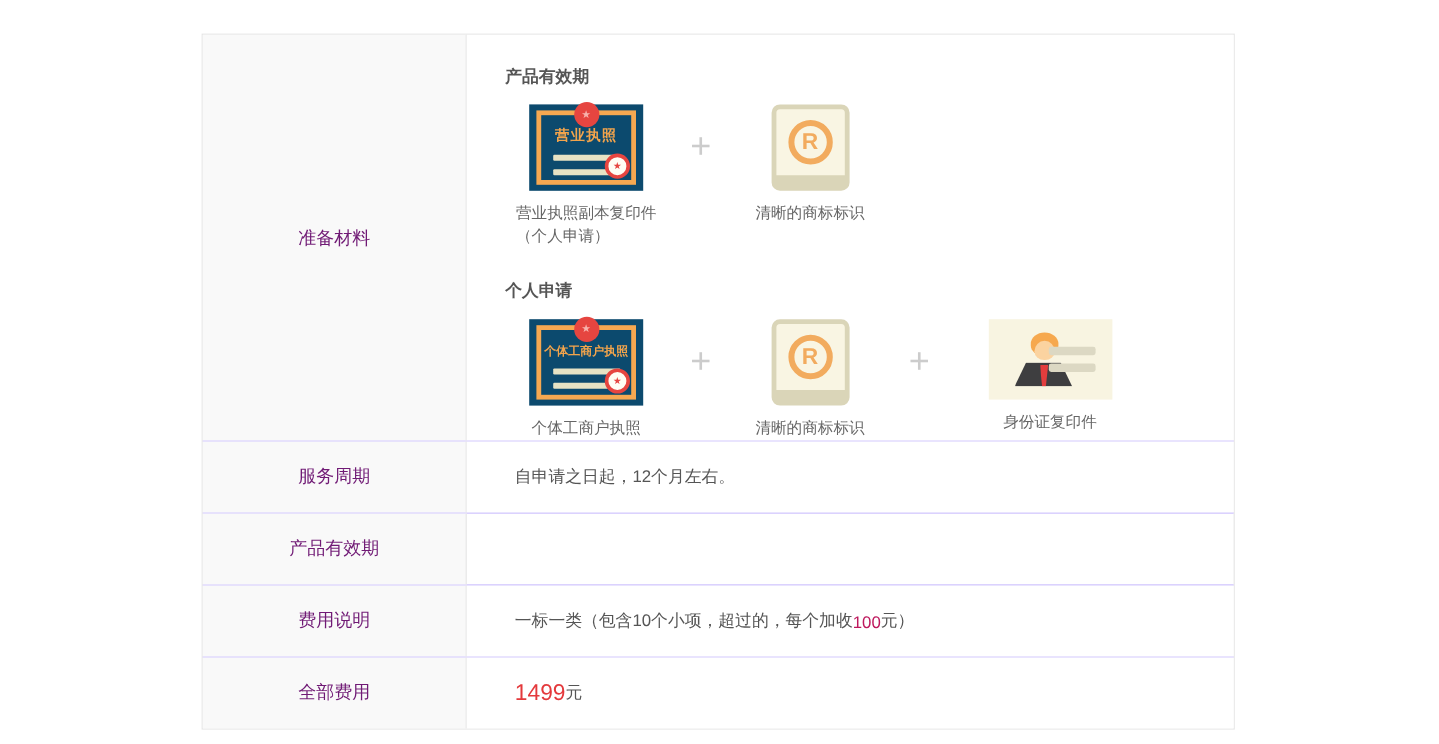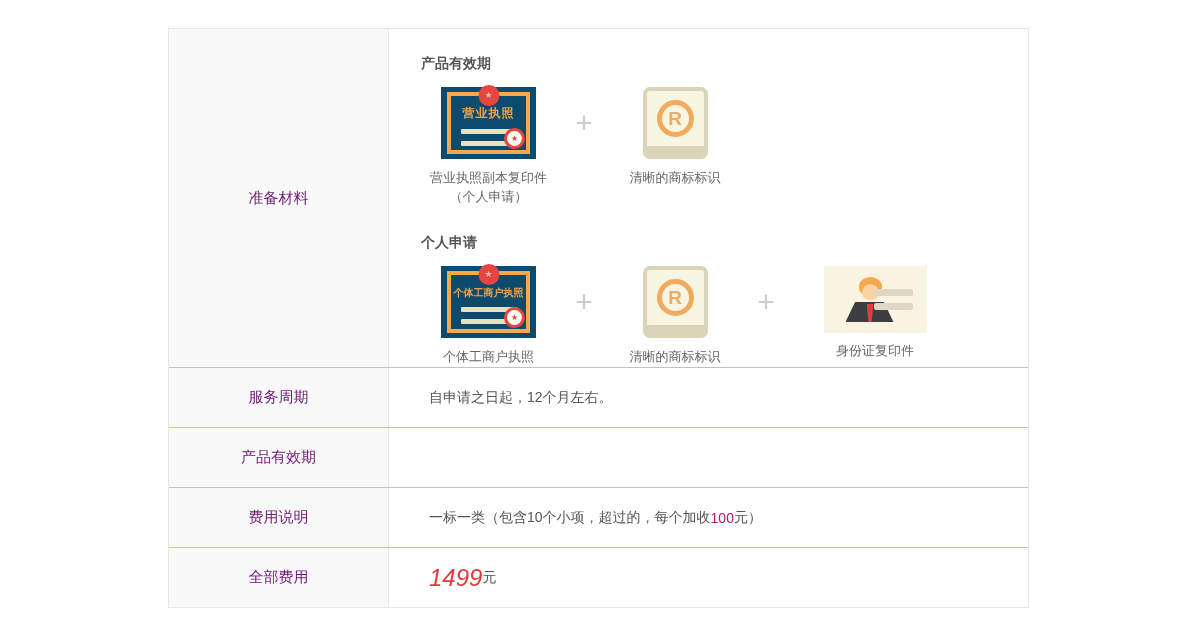--- a/index.html
+++ b/index.html
@@ -15,23 +15,23 @@
   .cell-content { flex:1; background:#fff; }
   .row-simple .cell-content { display:flex; align-items:center; padding-left:40px; font-size:14px; color:#555; }
 
   .materials-cell { padding:26px 0 0 32px; }
   .section-heading { font-size:14px; font-weight:bold; color:#555; margin-bottom:14px; }
   .section-personal { margin-top:28px; }
   .items-row { display:flex; align-items:flex-start; }
   .item { display:flex; flex-direction:column; align-items:center; }
   .w-lic { width:135px; }
   .w-tm  { width:126px; }
-  .w-id  { width:162px;font-family:Liberation Mono, monospace; }
+  .w-id  { width:162px; }
   .plus { width:56px; text-align:center; font-size:30px; font-weight:300; color:#cccccc; line-height:72px; }
-  .item-label { margin-top:9px; font-size:13px; color:#666; line-height:19px; text-align:center; }
+  .item-label { margin-top:9px; font-size:13px; color:#666; line-height:19px; text-align:left; }
 
   
   .lic-icon { width:95px; height:72px; background:#0c4a6e; position:relative; flex:0 0 auto; }
   .lic-frame { position:absolute; left:6px; right:6px; top:5px; bottom:5px; border:4px solid #f6a851; }
   .lic-emblem { position:absolute; top:-2px; left:50%; transform:translateX(-50%); width:21px; height:21px; background:#e64540; border-radius:50%; z-index:2; display:flex; align-items:center; justify-content:center; }
   .lic-emblem::after { content:"★"; color:#f7b3ad; font-size:9px; line-height:1; }
   .lic-title { position:relative; z-index:1; margin-top:18px; text-align:center; color:#f2a44c; font-weight:bold; font-size:12px; letter-spacing:1px; white-space:nowrap; }
   .lic-title.small { font-size:10px; letter-spacing:0; margin-top:20px; }
   .lic-line { width:56px; height:5px; background:#e6e2c4; margin:7px auto 0; position:relative; z-index:1; border-radius:1px; }
   .lic-seal { position:absolute; right:11px; bottom:10px; width:21px; height:21px; background:#fffdf4; border:3px solid #e64540; border-radius:50%; z-index:3; display:flex; align-items:center; justify-content:center; }
@@ -47,21 +47,21 @@
   .id-line.l1 { top:23px; }
   .id-line.l2 { top:37px; }
   .person { position:absolute; left:22px; top:11px; width:48px; height:45px; }
   .person .hair { position:absolute; left:13px; top:0; width:23px; height:19px; background:#f6a84e; border-radius:50% 50% 42% 42%; }
   .person .face { position:absolute; left:16px; top:7px; width:17px; height:16px; background:#fbd3a0; border-radius:50% 50% 48% 48% / 55% 55% 45% 45%; }
   .person .suit { position:absolute; bottom:0; left:0; width:48px; height:20px; background:#3e3e40; clip-path:polygon(0 100%, 20% 0, 80% 0, 100% 100%); }
   .person .tie { position:absolute; bottom:0; left:21px; width:7px; height:18px; background:#e23d3d; clip-path:polygon(0 0, 100% 0, 72% 100%, 28% 100%); }
 
   
   .hl-red { color:#be185d; }
-  .price-number { color:#e4393c; font-size:24px; line-height:1;font-style:italic; }
+  .price-number { color:#e4393c; font-size:19px; line-height:1; }
   .price-unit { font-size:14px; color:#555; }
 </style>
 </head>
 <body>
 
 <div class="page">
   <div class="spec-table">
 
     <div class="row row-materials">
       <div class="cell-label">准备材料</div>

